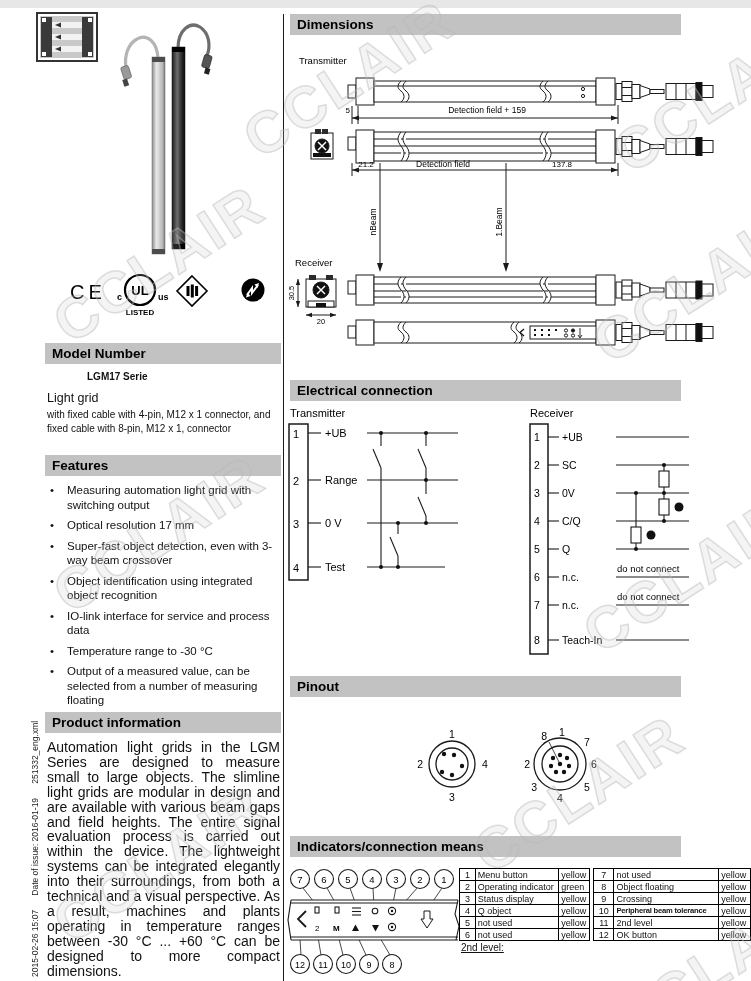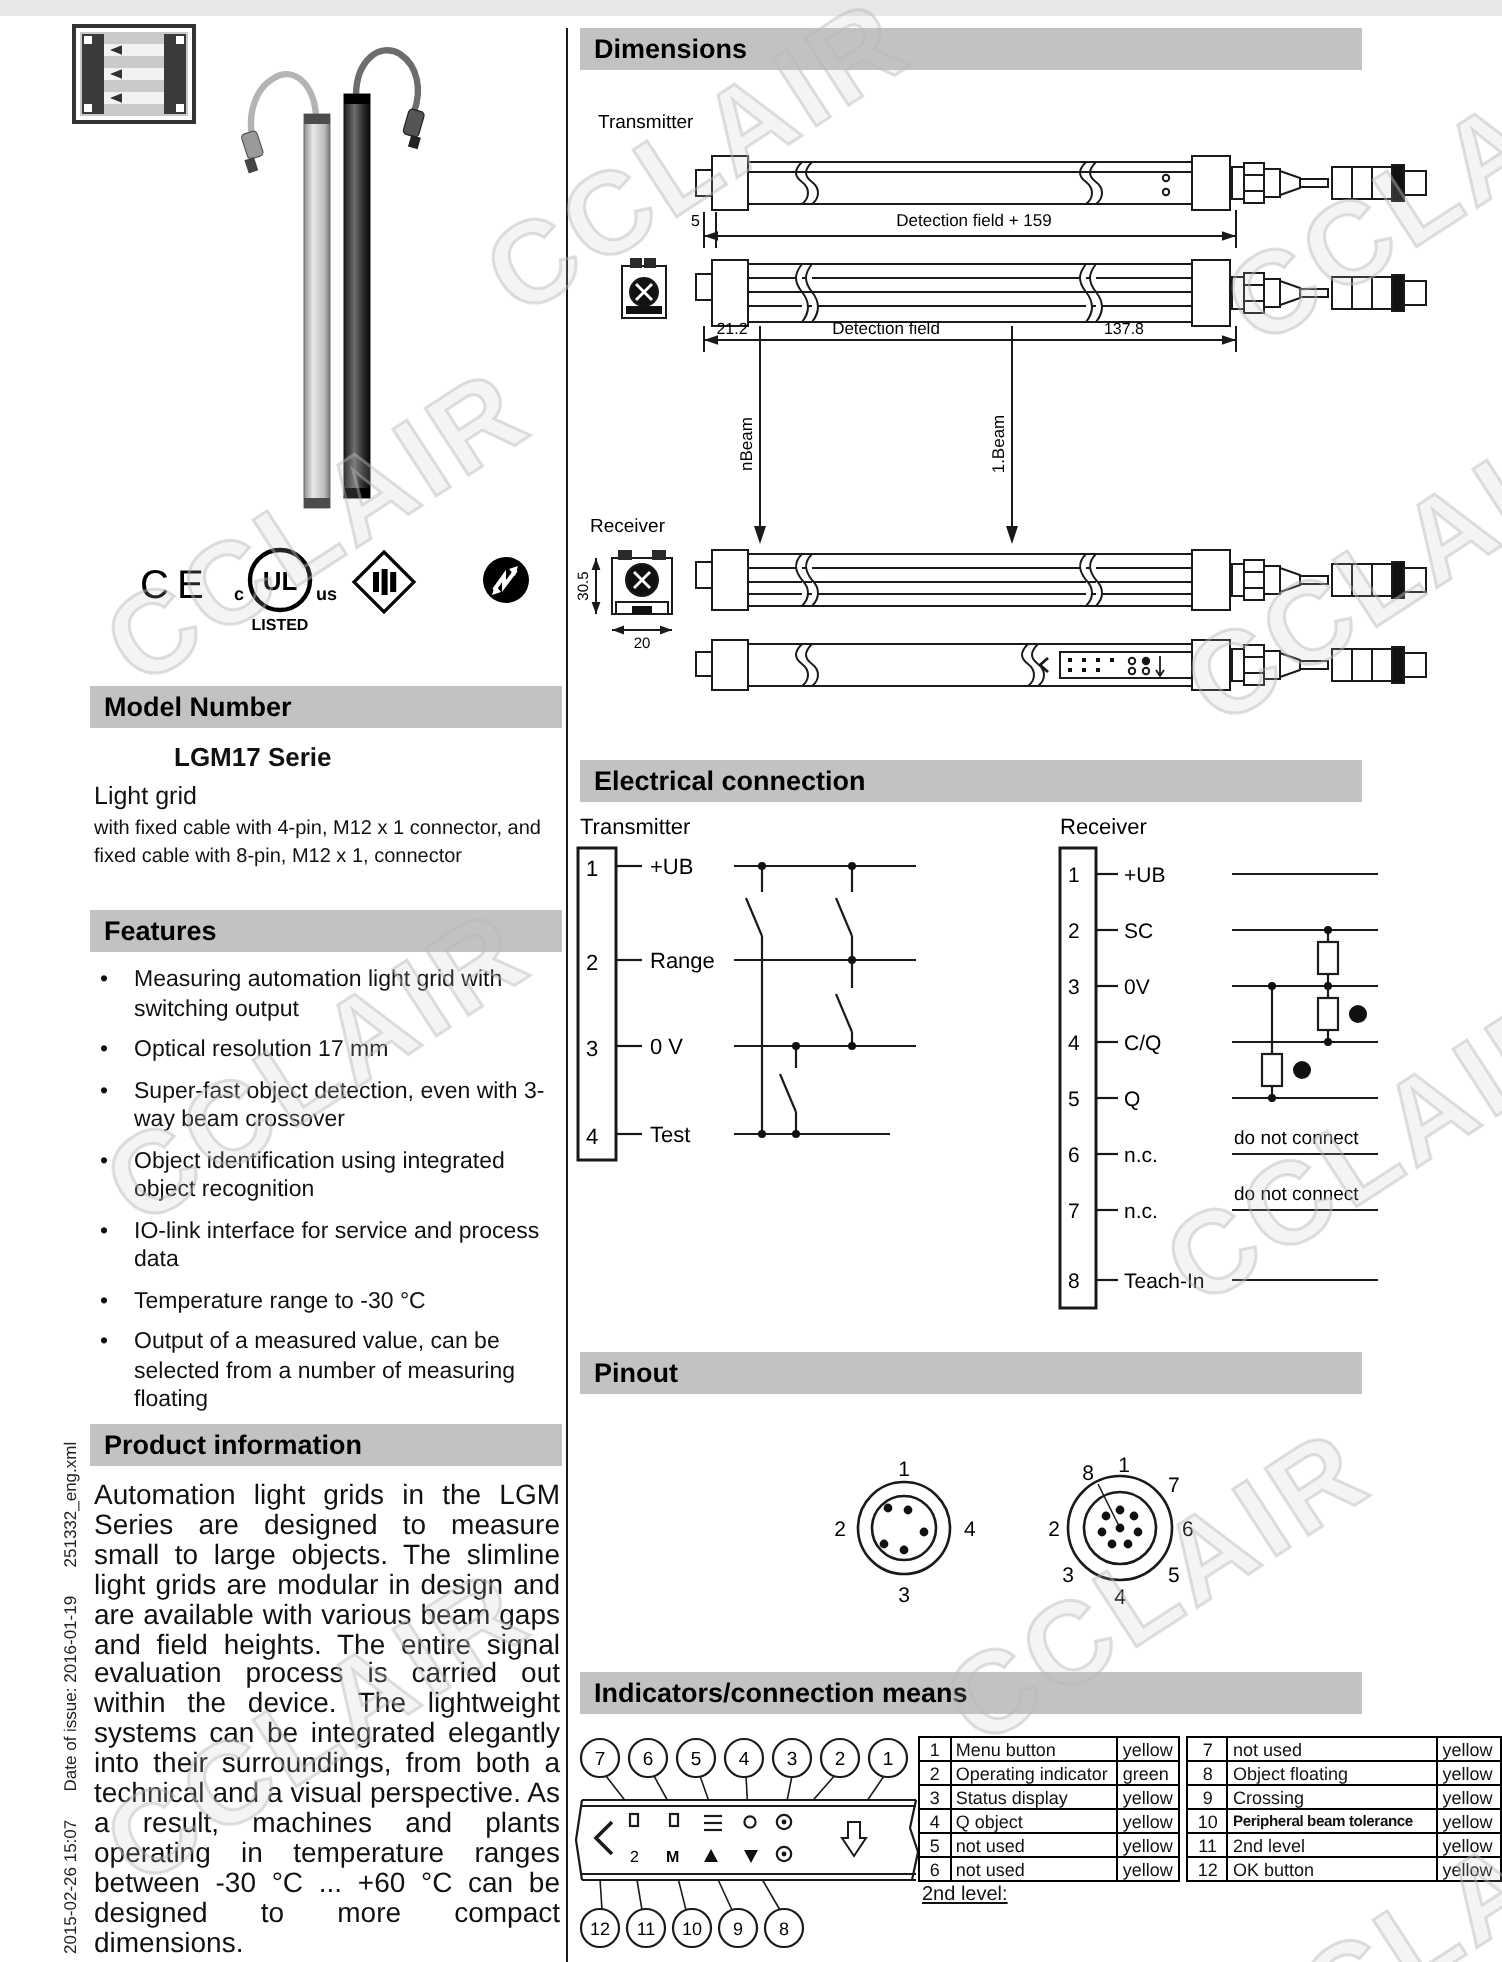--- a/index.html
+++ b/index.html
@@ -5,21 +5,21 @@
   html,body{margin:0;padding:0;}
   body{width:751px;height:981px;position:relative;background:#fff;
        font-family:"Liberation Sans",sans-serif;color:#111;overflow:hidden;}
   .abs{position:absolute;}
   .topstrip{left:0;top:0;width:751px;height:8px;background:#e7e7e7;}
   .vdivider{left:283px;top:14px;width:1px;height:967px;background:#1a1a1a;}
   .sechdr{background:#c2c2c2;height:21px;line-height:21px;font-size:13.5px;font-weight:bold;
           padding-left:7px;box-sizing:border-box;color:#000;}
   .lefthdr{left:45px;width:236px;}
   .righthdr{left:290px;width:391px;}
-  .bold13{font-size:13px;font-weight:bold;padding-left:40px;}
+  .bold13{font-size:10px;font-weight:bold;padding-left:40px;}
   .txt125{font-size:12.5px;}
   .body-text{font-size:10px;line-height:14px;}
   .feat{display:flex;margin-bottom:6px;font-size:11.5px;line-height:14.5px;}
   .feat .b{width:17px;flex:none;}
   .pinfo{font-size:14px;line-height:14.9px;text-align:justify;}
   .datevert{left:30px;top:977px;transform:rotate(-90deg);transform-origin:0 0;
             font-size:8.5px;color:#222;white-space:pre;width:250px;}
   .wm{position:absolute;font-weight:bold;font-size:58px;letter-spacing:3px;
       color:rgba(195,195,195,0.18);-webkit-text-stroke:1.5px rgba(185,185,185,0.45);
       transform:rotate(-33deg);pointer-events:none;z-index:5;}

